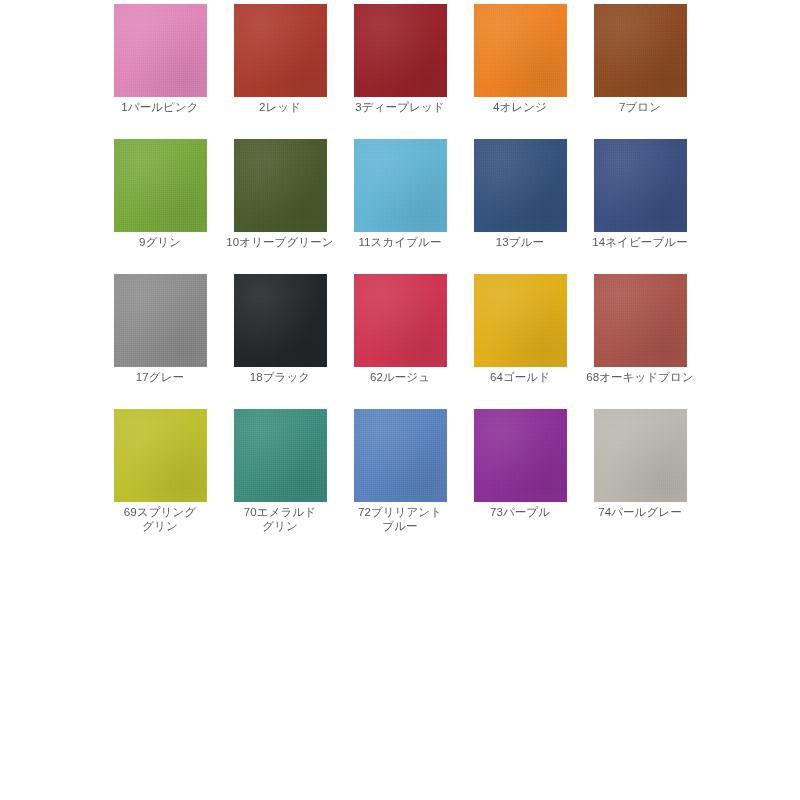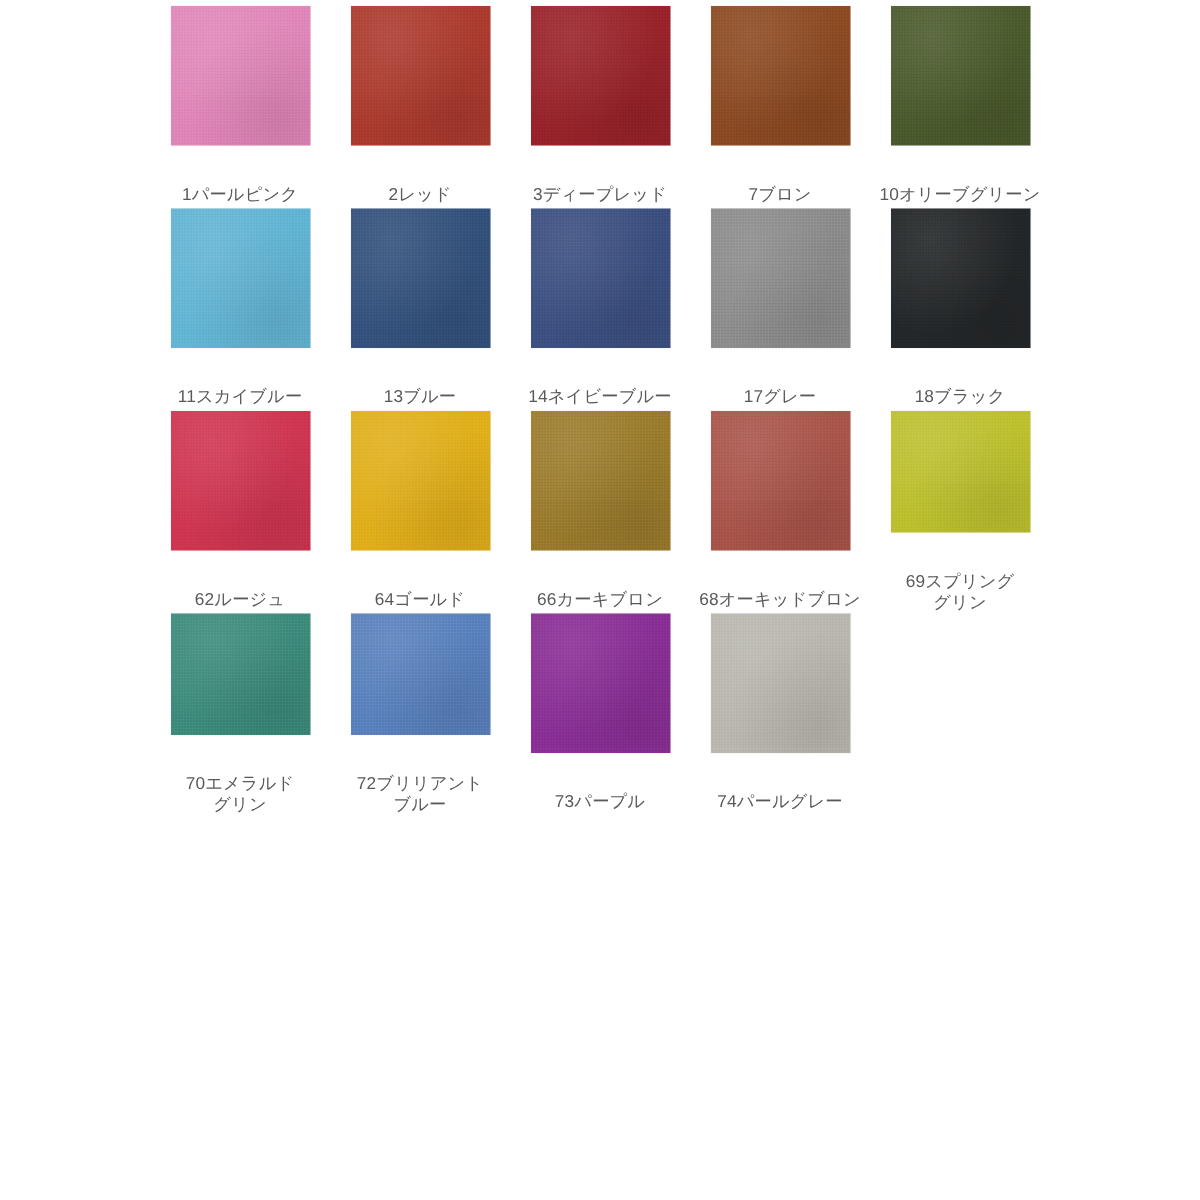--- a/index.html
+++ b/index.html
@@ -68,21 +68,21 @@
   .swatch-chip::before {
     content: "";
     position: absolute;
     inset: 0;
     pointer-events: none;
     background-image:
       radial-gradient(ellipse at 28% 22%, rgba(255,255,255,0.10), rgba(255,255,255,0) 62%),
       radial-gradient(ellipse at 78% 82%, rgba(0,0,0,0.09), rgba(0,0,0,0) 60%);
   }
   .swatch-label {
-    margin-top: 26px;
+    margin-top: 3px;
     font-size: 11.5px;
     line-height: 14px;
     color: #59595b;
     text-align: center;
     letter-spacing: 0.1px;
     white-space: pre-line;
     width: 118px;
     font-family: "Liberation Sans", "DejaVu Sans", sans-serif;
   }
 </style>
@@ -97,22 +97,30 @@
       </div>
       <div class="swatch-cell">
         <div class="swatch-chip" style="background-color: rgb(171, 58, 46);"></div>
         <div class="swatch-label">2レッド</div>
       </div>
       <div class="swatch-cell">
         <div class="swatch-chip" style="background-color: rgb(152, 34, 42);"></div>
         <div class="swatch-label">3ディープレッド</div>
       </div>
       <div class="swatch-cell">
+        <div class="swatch-chip" style="background-color: rgb(237, 129, 36);"></div>
+        <div class="swatch-label">4オレンジ</div>
+      </div>
+      <div class="swatch-cell">
         <div class="swatch-chip" style="background-color: rgb(139, 74, 34);"></div>
         <div class="swatch-label">7ブロン</div>
+      </div>
+      <div class="swatch-cell">
+        <div class="swatch-chip" style="background-color: rgb(120, 168, 60);"></div>
+        <div class="swatch-label">9グリン</div>
       </div>
       <div class="swatch-cell">
         <div class="swatch-chip" style="background-color: rgb(74, 90, 44);"></div>
         <div class="swatch-label">10オリーブグリーン</div>
       </div>
       <div class="swatch-cell">
         <div class="swatch-chip" style="background-color: rgb(98, 180, 212);"></div>
         <div class="swatch-label">11スカイブルー</div>
       </div>
       <div class="swatch-cell">
@@ -133,24 +141,20 @@
       </div>
       <div class="swatch-cell">
         <div class="swatch-chip" style="background-color: rgb(207, 53, 80);"></div>
         <div class="swatch-label">62ルージュ</div>
       </div>
       <div class="swatch-cell">
         <div class="swatch-chip" style="background-color: rgb(224, 174, 26);"></div>
         <div class="swatch-label">64ゴールド</div>
       </div>
       <div class="swatch-cell">
-        <div class="swatch-chip" style="background-color: rgb(154, 123, 44);"></div>
-        <div class="swatch-label">66カーキブロン</div>
-      </div>
-      <div class="swatch-cell">
         <div class="swatch-chip" style="background-color: rgb(168, 84, 74);"></div>
         <div class="swatch-label">68オーキッドブロン</div>
       </div>
       <div class="swatch-cell">
         <div class="swatch-chip" style="background-color: rgb(188, 192, 46);"></div>
         <div class="swatch-label">69スプリング
 グリン</div>
       </div>
       <div class="swatch-cell">
         <div class="swatch-chip" style="background-color: rgb(61, 140, 124);"></div>

